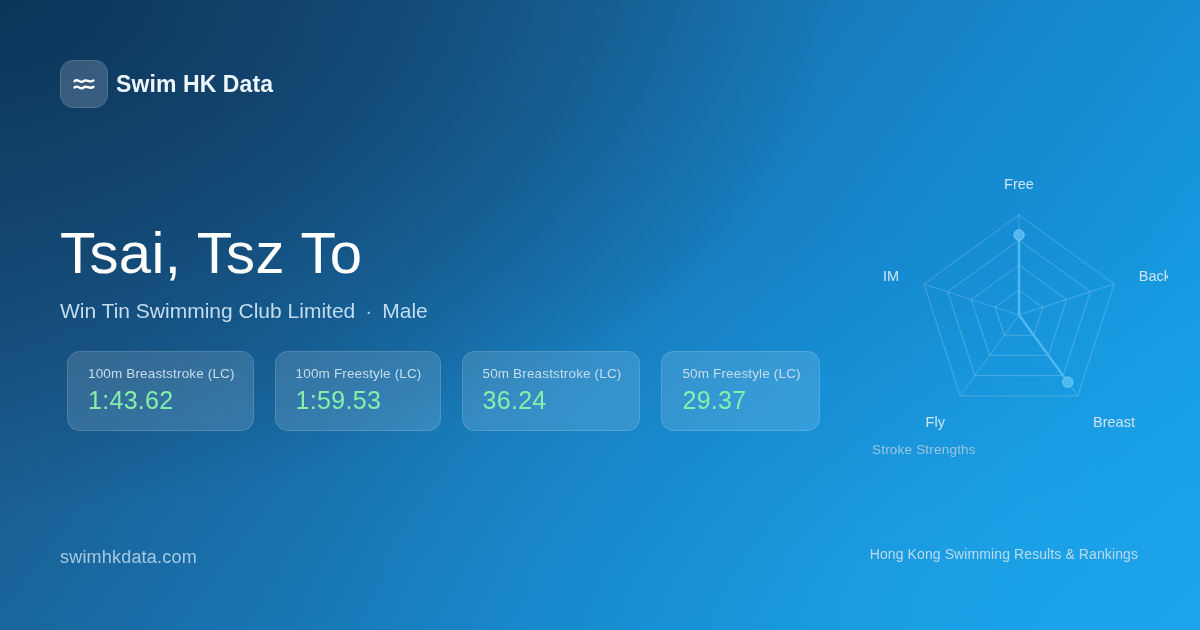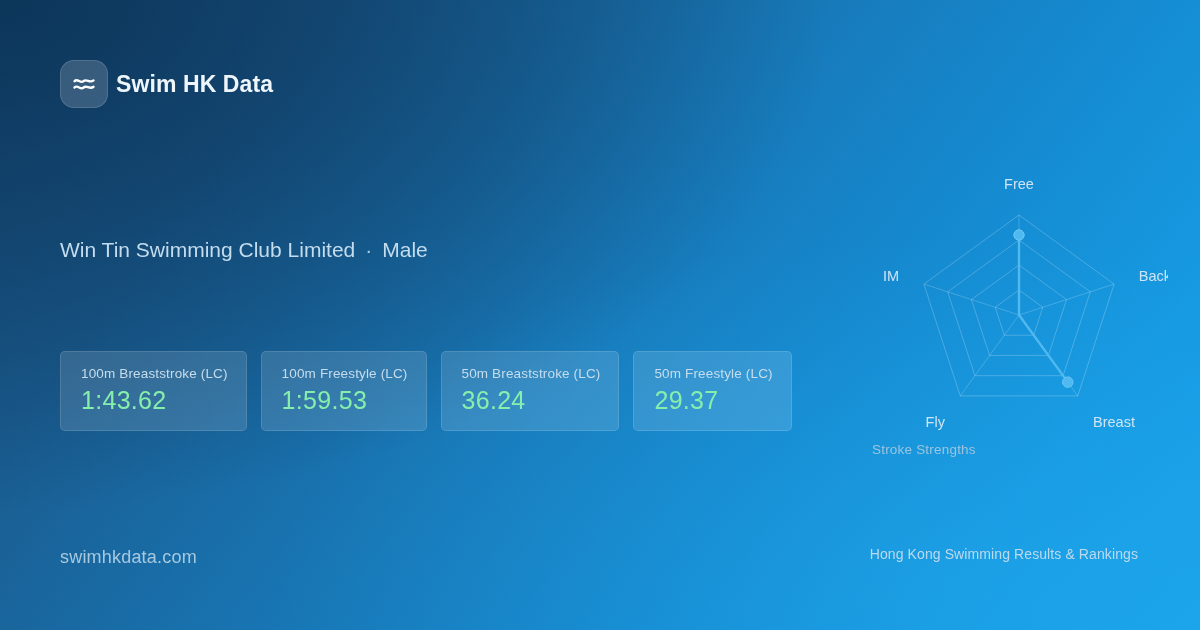--- a/index.html
+++ b/index.html
@@ -103,26 +103,27 @@
   .stats {
     position: absolute;
     left: 60px;
     top: 351px;
     display: flex;
     gap: 14px;
   }
   .stat-card {
     background: rgba(255,255,255,0.13);
     border: 1px solid rgba(255,255,255,0.13);
-    border-radius: 5px;
+    border-radius: 13px;
     padding: 14px 18px 15px 20px;
     min-height: 78px;
     display: flex;
     flex-direction: column;
     justify-content: center;
+    margin-left: 7px;
   }
   .stat-label {
     font-size: 13.5px;
     font-weight: 400;
     color: #c6dded;
     white-space: nowrap;
     letter-spacing: 0.15px;
   }
   .stat-value {
     margin-top: 5px;
@@ -188,20 +189,21 @@
     <div class="brand-mark">
       <svg width="28" height="28" viewBox="0 0 28 28" aria-hidden="true">
         <path d="M4.5 11.2 C7.5 7.6, 10.5 14.2, 13.5 11.2 C16.5 8.2, 19.5 13.6, 23.5 10.4" fill="none" stroke="#ffffff" stroke-width="2.4" stroke-linecap="round" stroke-linejoin="round"></path>
         <path d="M4.5 17.6 C7.5 14.0, 10.5 20.6, 13.5 17.6 C16.5 14.6, 19.5 20.0, 23.5 16.8" fill="none" stroke="#ffffff" stroke-width="2.4" stroke-linecap="round" stroke-linejoin="round"></path>
       </svg>
     </div>
     <div class="brand-name">Swim HK Data</div>
   </div>
 
   <div class="identity">
+    <div class="athlete-name">Tsai, Tsz To</div>
     <div class="athlete-meta">
       <span>Win Tin Swimming Club Limited</span>
       <span class="meta-sep">·</span>
       <span>Male</span>
     </div>
   </div>
 
   <div class="stats">
     <div class="stat-card">
       <div class="stat-label">100m Breaststroke (LC)</div>

